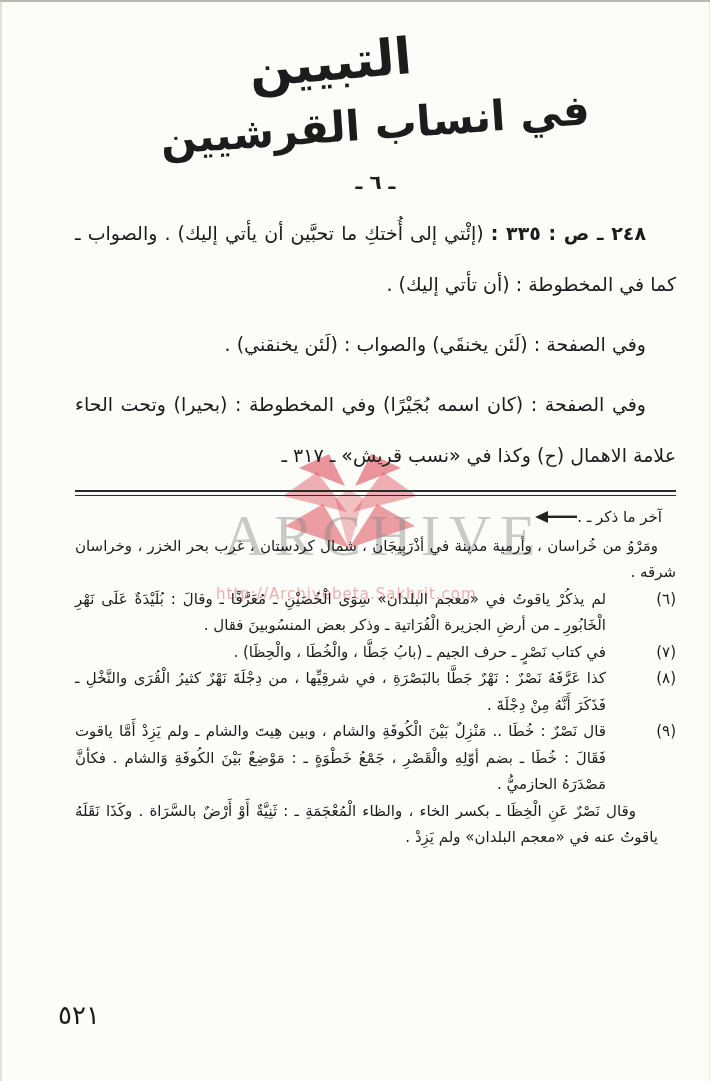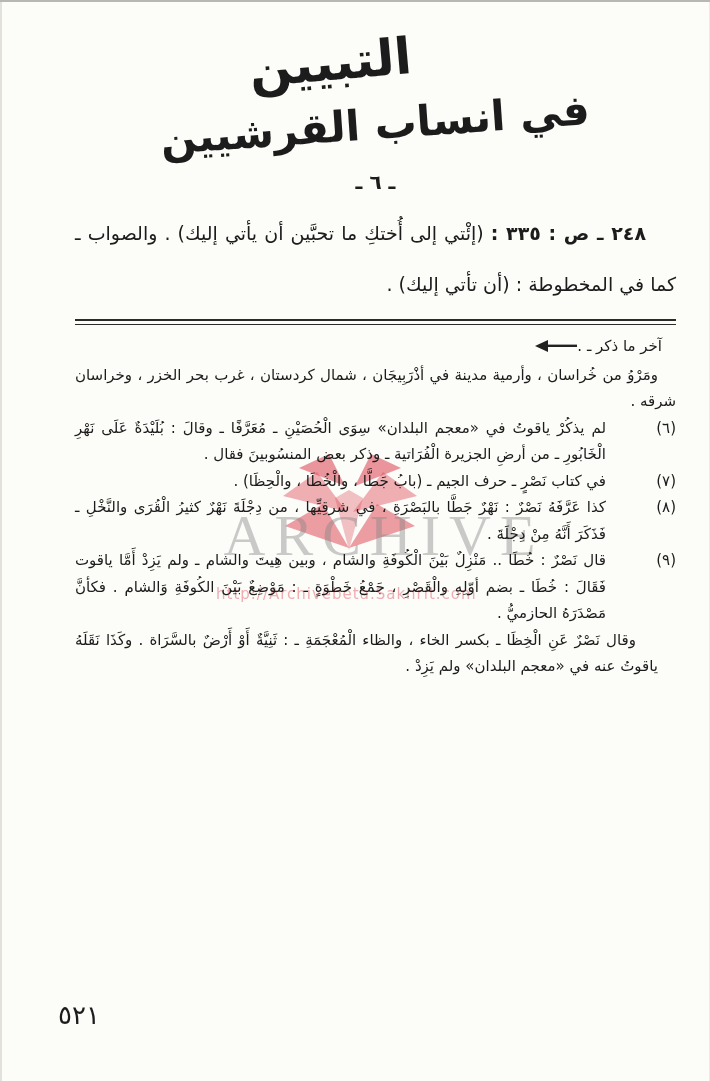--- a/index.html
+++ b/index.html
@@ -116,20 +116,22 @@
   <div class="content">
 
     <header class="title-block">
       <div class="title-row"><span class="title-l1">التبيين</span></div>
       <div class="title-row"><span class="title-l2">في انساب القرشيين</span></div>
       <div class="page-marker">ـ ٦ ـ</div>
     </header>
 
     <main class="body-text">
       <p class="para"><b>٢٤٨ ـ ص : ٣٣٥ :</b> <span>(إئْتي إلى أُختكِ ما تحبَّين أن يأتي إليك) . والصواب ـ كما في المخطوطة : (أن تأتي إليك) .</span></p>
+      <p class="para"><span>وفي الصفحة : (لَئن يخنقَي) والصواب : (لَئن يخنقني) .</span></p>
+      <p class="para"><span>وفي الصفحة : (كان اسمه بُجَيْرًا) وفي المخطوطة : (بحيرا) وتحت الحاء علامة الاهمال (ح) وكذا في «نسب قريش» ـ ٣١٧ ـ</span></p>
     </main>
 
     <div class="sep"></div>
 
     <div class="arrow-line">
       <span class="fn">آخر ما ذكر ـ .</span>
       <span class="arrow-glyph">
         <svg width="42" height="12" viewBox="0 0 42 12">
             <path d="M0 6 L13 0 L13 12 Z" fill="#222"></path>
             <rect x="11" y="4.6" width="31" height="2.4" fill="#222"></rect>

